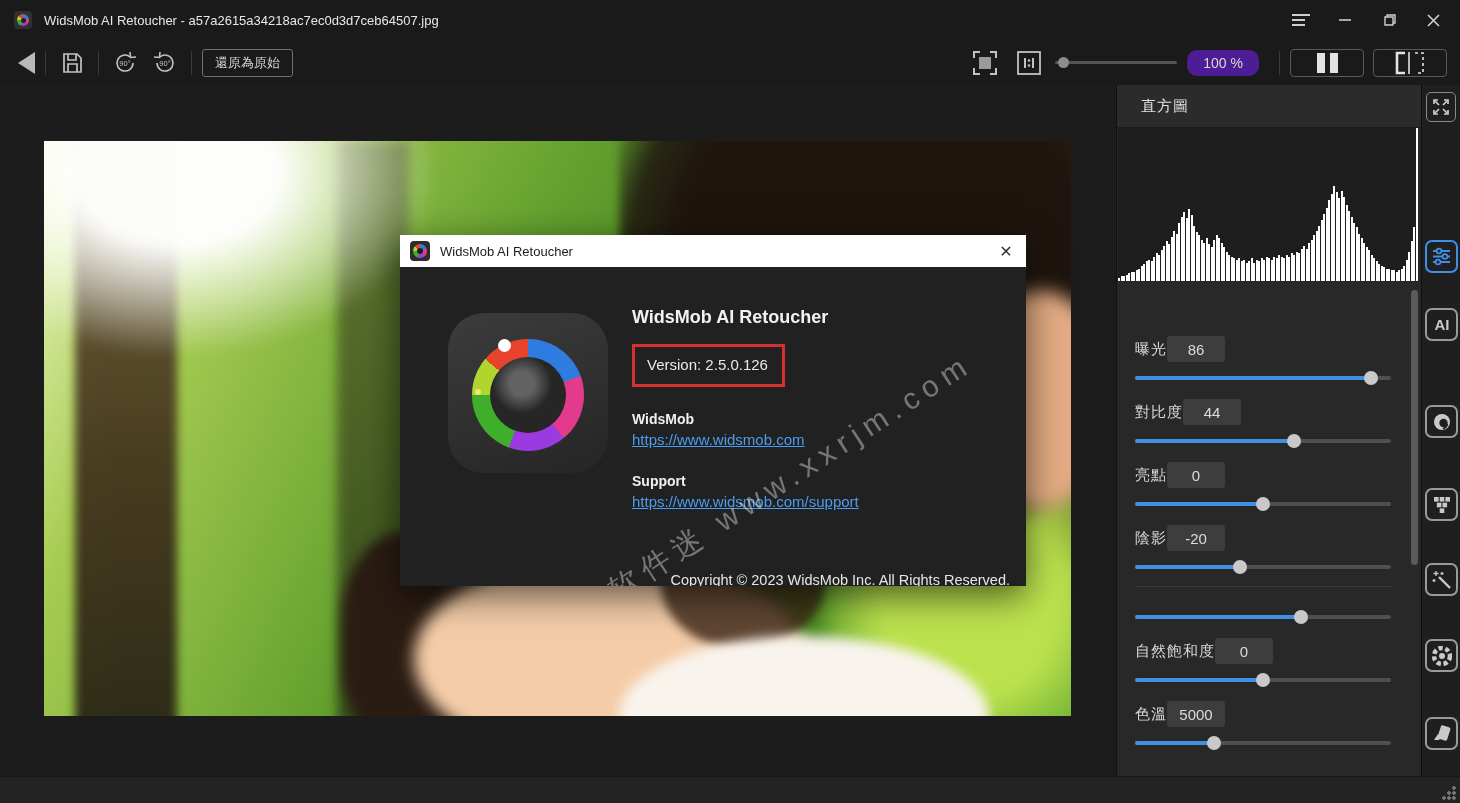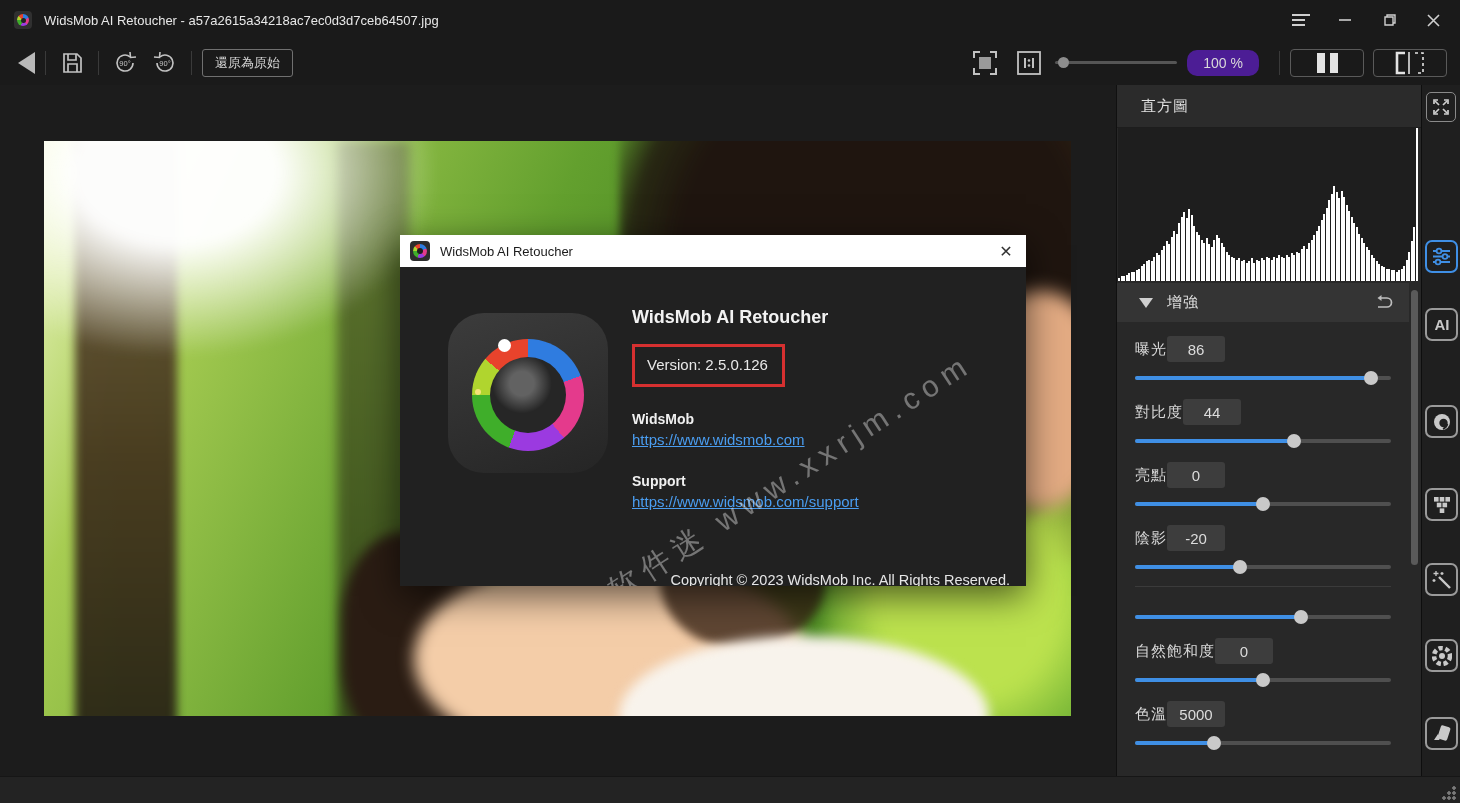--- a/index.html
+++ b/index.html
@@ -349,30 +349,20 @@
           <div class="bar" style="height: 6%;"></div>
           <div class="bar" style="height: 7%;"></div>
           <div class="bar" style="height: 8%;"></div>
           <div class="bar" style="height: 10%;"></div>
           <div class="bar" style="height: 14%;"></div>
           <div class="bar" style="height: 19%;"></div>
           <div class="bar" style="height: 26%;"></div>
           <div class="bar" style="height: 35%;"></div>
           <div class="bar" style="height: 100%;"></div>
         </div>
-      <div class="enh-header">
-        <span class="enh-tri"></span>
-        <span class="enh-title">增強</span>
-        <span class="enh-reset">
-          <svg width="18" height="16" viewBox="0 0 18 16">
-              <path d="M5 3h7a4.5 4.5 0 0 1 0 9H3" stroke="currentColor" stroke-width="1.7" fill="none"></path>
-              <path d="M6.5 0L2.5 3l4 3" fill="currentColor"></path>
-            </svg>
-        </span>
-      </div>
       <div class="sliders" id="sliders">
           <div class="srow">
             <div class="lrow">
               <span class="slabel">曝光</span>
               <span class="schip">86</span>
             </div>
             <div class="strack">
               <div class="rail"></div>
               <div class="fill" style="width: 92%;"></div>
               <div class="knob" style="left: 92%;"></div>

